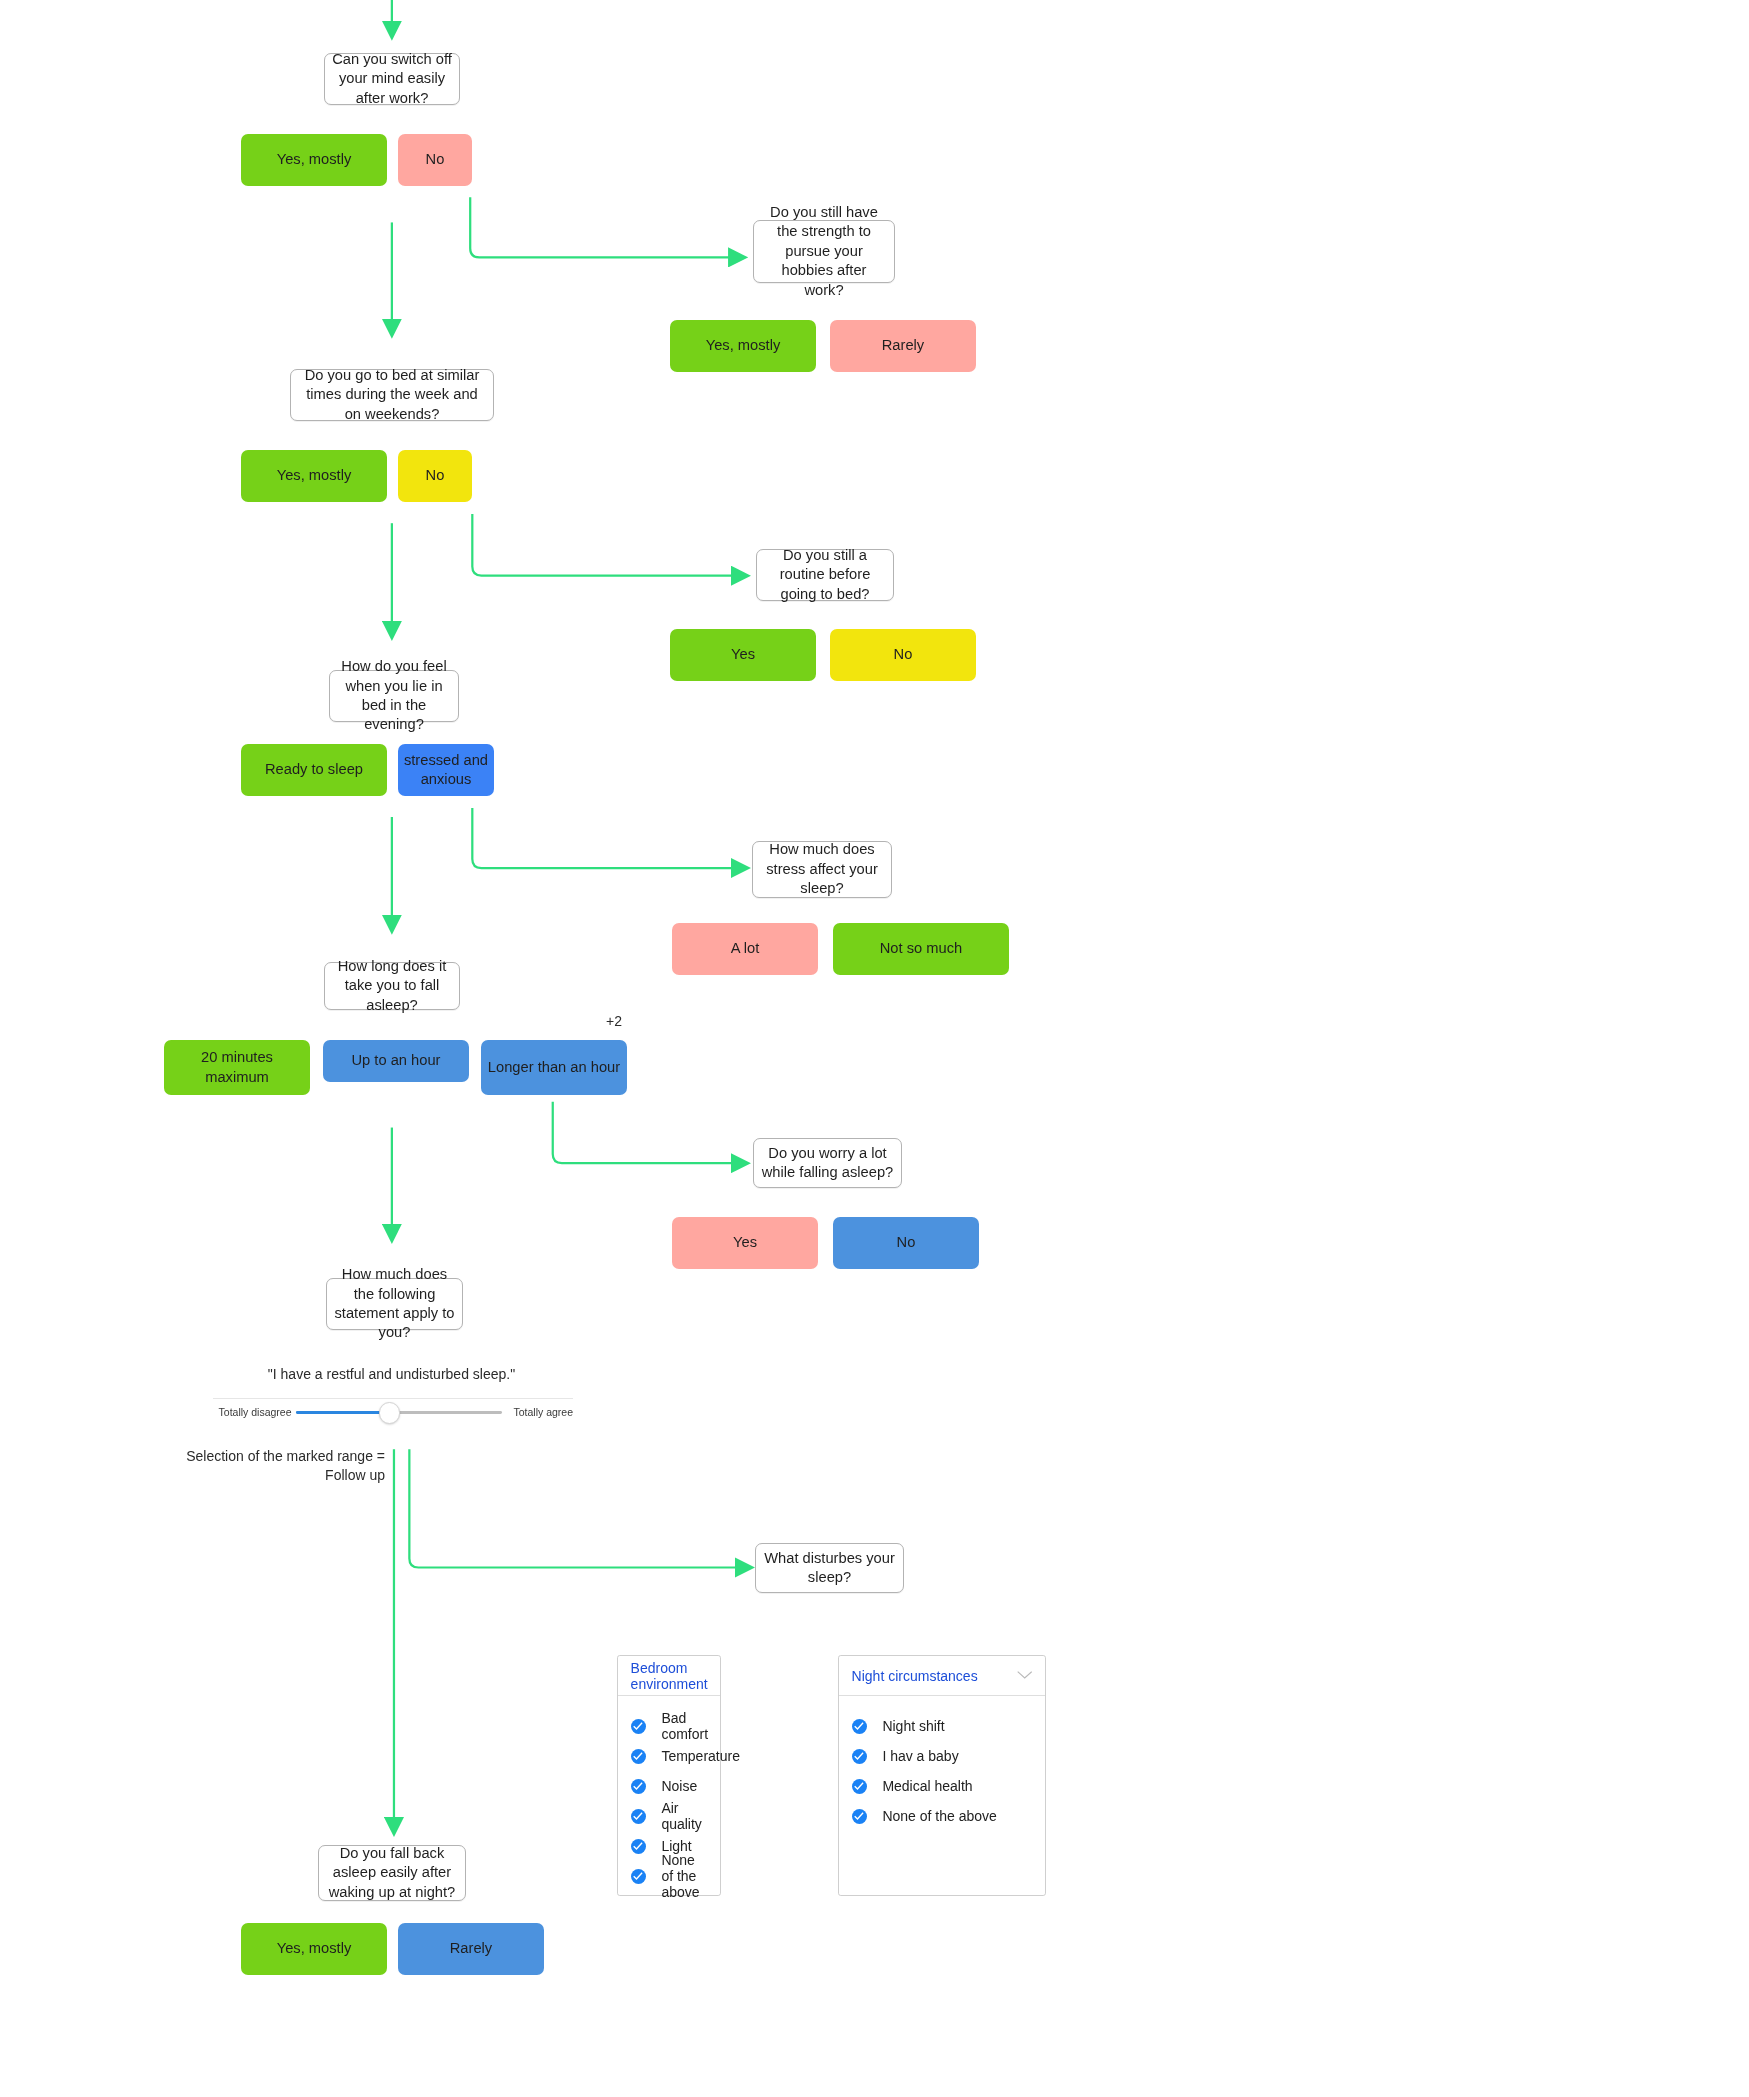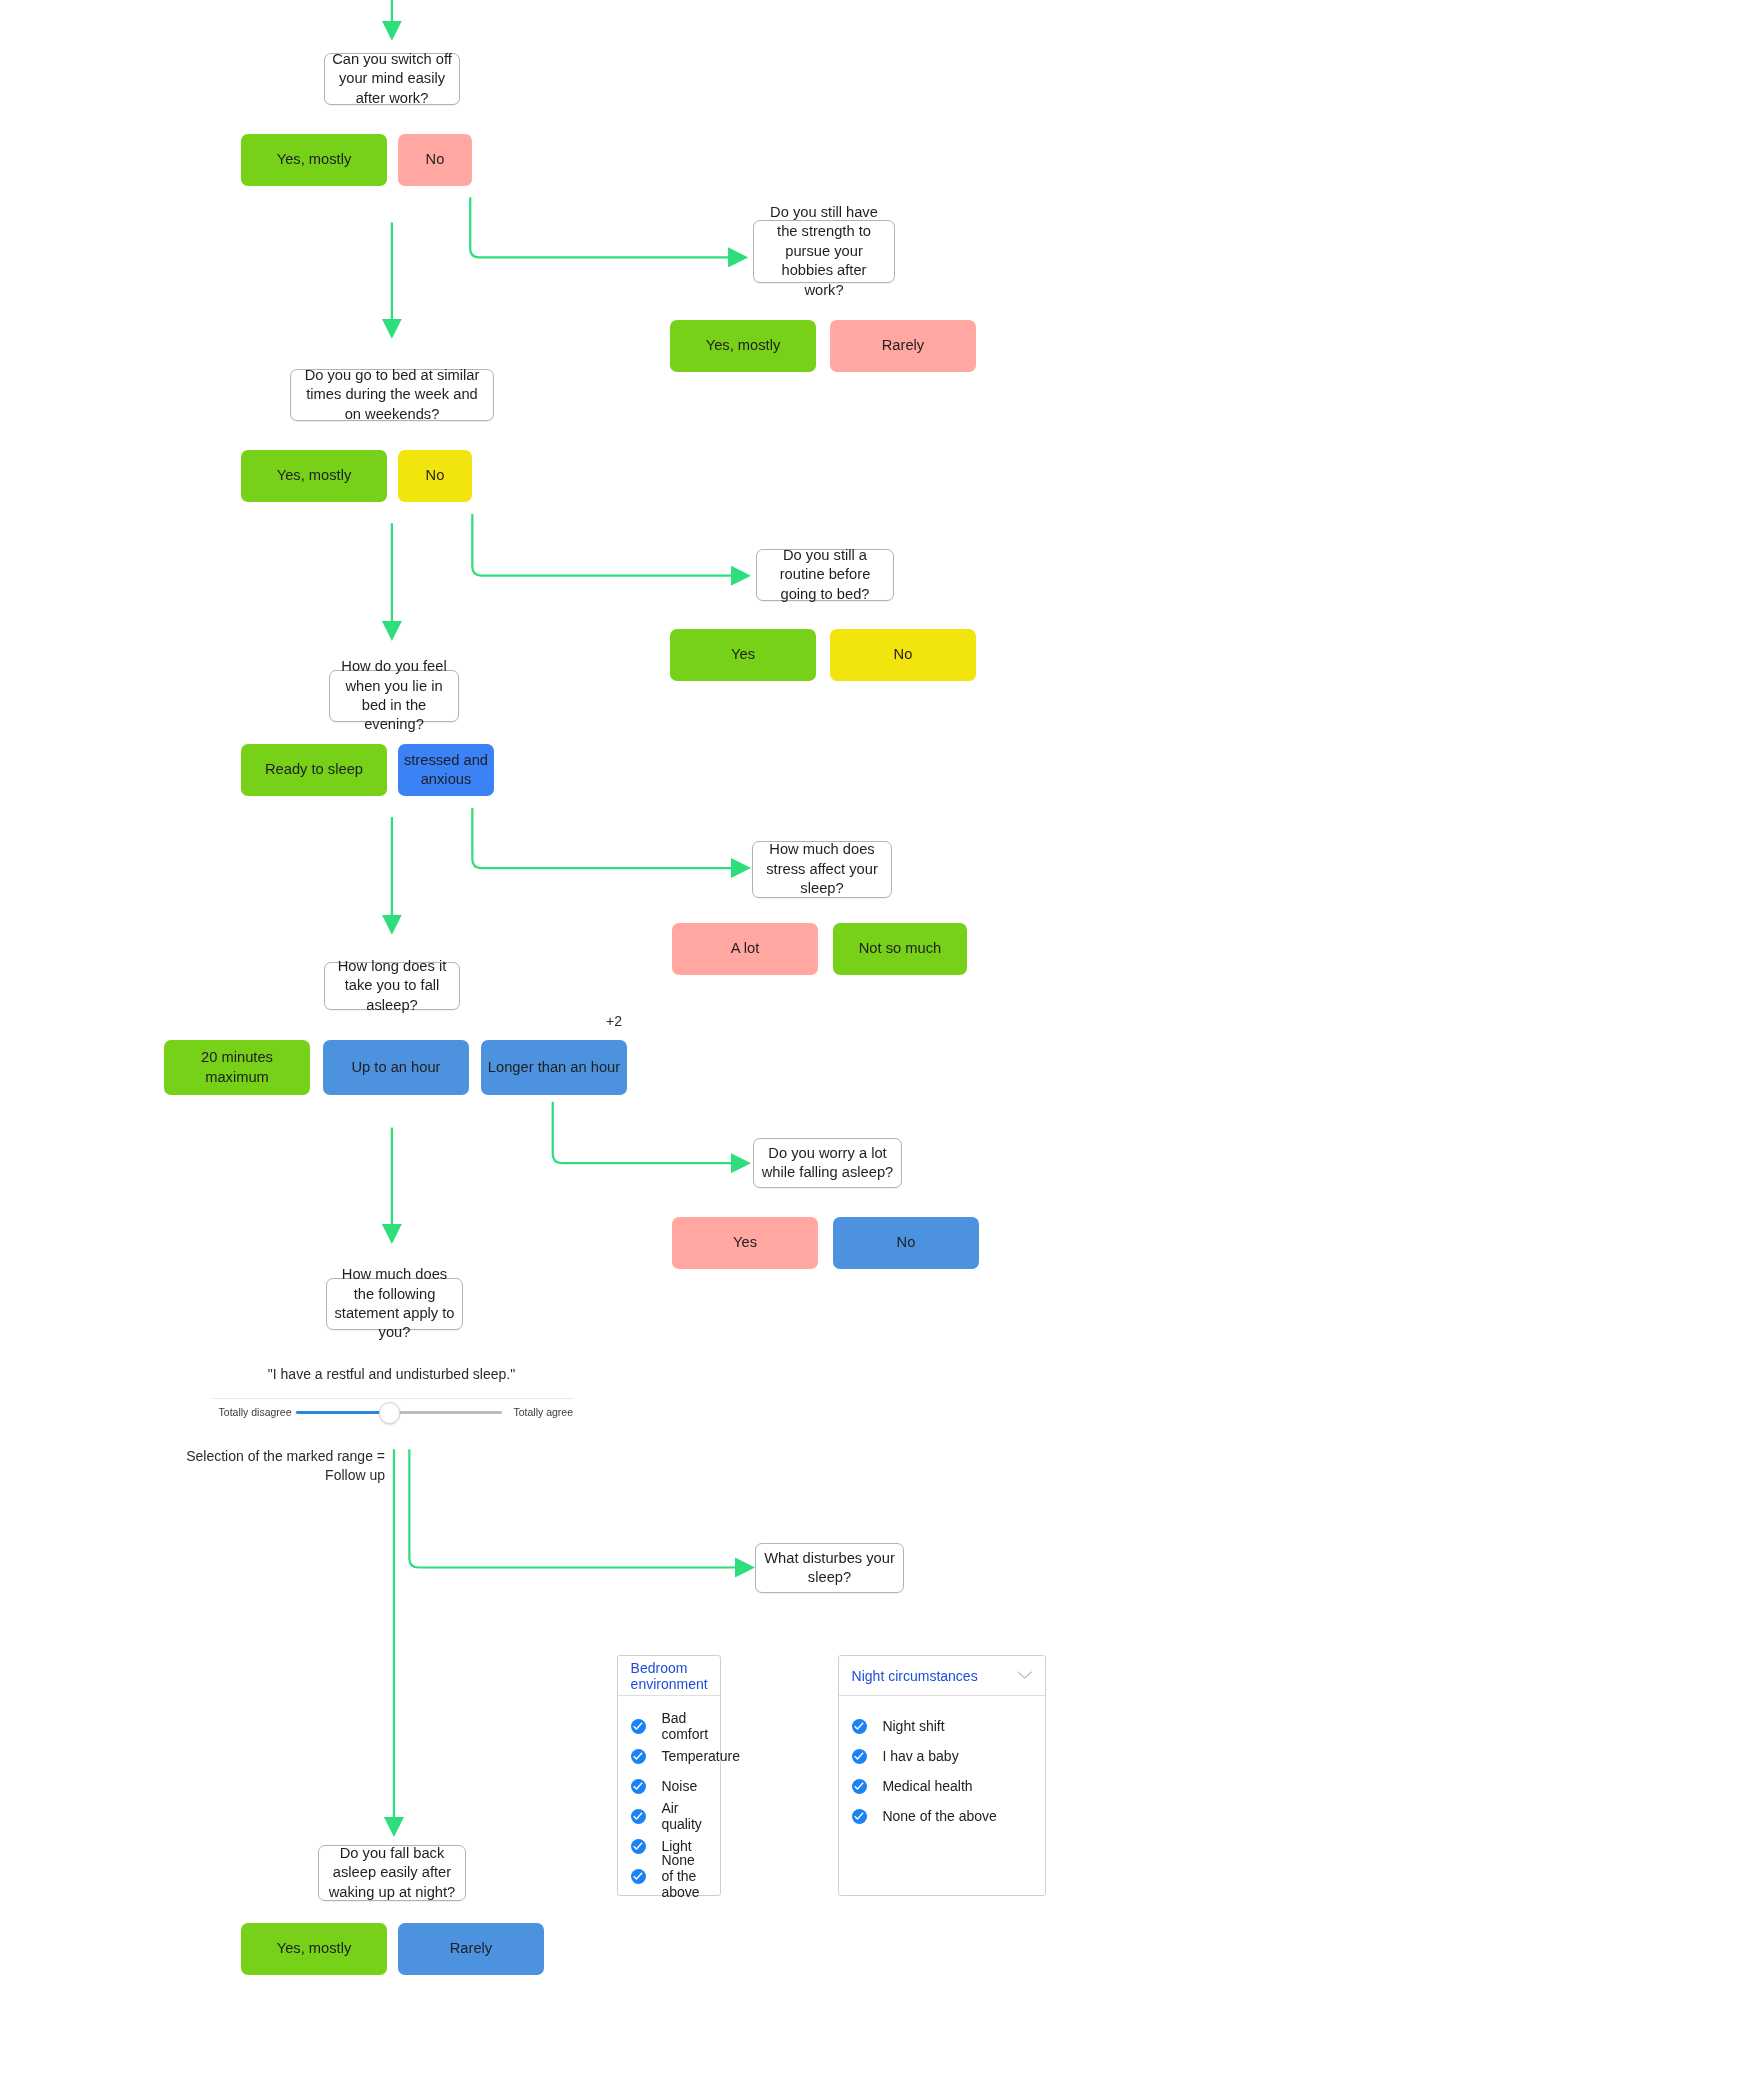--- a/index.html
+++ b/index.html
@@ -215,28 +215,28 @@
   <div class="node ans yellow" style="left: 830px; top: 629px; width: 146px; height: 52px; background: rgb(242, 229, 13);">No</div>
 
   <div class="node qcard" style="left:329px; top:670px; width:130px; height:52px;">How do you feel when you lie in bed in the evening?</div>
 
   <div class="node ans green" style="left: 241px; top: 744px; width: 146px; height: 52px; background: rgb(118, 209, 24);">Ready to sleep</div>
   <div class="node ans salmon" style="left: 398px; top: 744px; width: 96px; height: 52px; background: #3b82f6;">stressed and anxious</div>
 
   <div class="node qcard" style="left:752px; top:841px; width:140px; height:57px;">How much does stress affect your sleep?</div>
 
   <div class="node ans salmon" style="left: 672px; top: 923px; width: 146px; height: 52px; background: rgb(255, 167, 160);">A lot</div>
-  <div class="node ans green" style="left: 833px; top: 923px; width: 134px; height: 52px; background: rgb(118, 209, 24);">Not so much</div>
+  <div class="node ans green" style="left: 833px; top: 923px; width: 176px; height: 52px; background: rgb(118, 209, 24);">Not so much</div>
 
   <div class="node qcard" style="left:324px; top:962px; width:136px; height:48px;">How long does it take you to fall asleep?</div>
 
   <div class="plaintext" style="left:606px; top:1012px; font-size:14px;">+2</div>
 
   <div class="node ans green" style="left: 164px; top: 1040px; width: 146px; height: 55px; background: rgb(118, 209, 24);">20 minutes maximum</div>
-  <div class="node ans blue" style="left: 323px; top: 1040px; width: 146px; height: 55px; background: rgb(76, 146, 222);">Up to an hour</div>
+  <div class="node ans blue" style="left: 323px; top: 1040px; width: 146px; height: 42px; background: rgb(76, 146, 222);">Up to an hour</div>
   <div class="node ans blue" style="left: 481px; top: 1040px; width: 146px; height: 55px; background: rgb(76, 146, 222);">Longer than an hour</div>
 
   <div class="node qcard" style="left:753px; top:1138px; width:149px; height:50px;">Do you worry a lot while falling asleep?</div>
 
   <div class="node ans salmon" style="left: 672px; top: 1217px; width: 146px; height: 52px; background: rgb(255, 167, 160);">Yes</div>
   <div class="node ans blue" style="left: 833px; top: 1217px; width: 146px; height: 52px; background: rgb(76, 146, 222);">No</div>
 
   <div class="node qcard" style="left:326px; top:1278px; width:137px; height:52px;">How much does the following statement apply to you?</div>
 
   <div class="plaintext center" style="left:213px; top:1365px; width:357px; font-size:14px;">"I have a restful and undisturbed sleep."</div>

